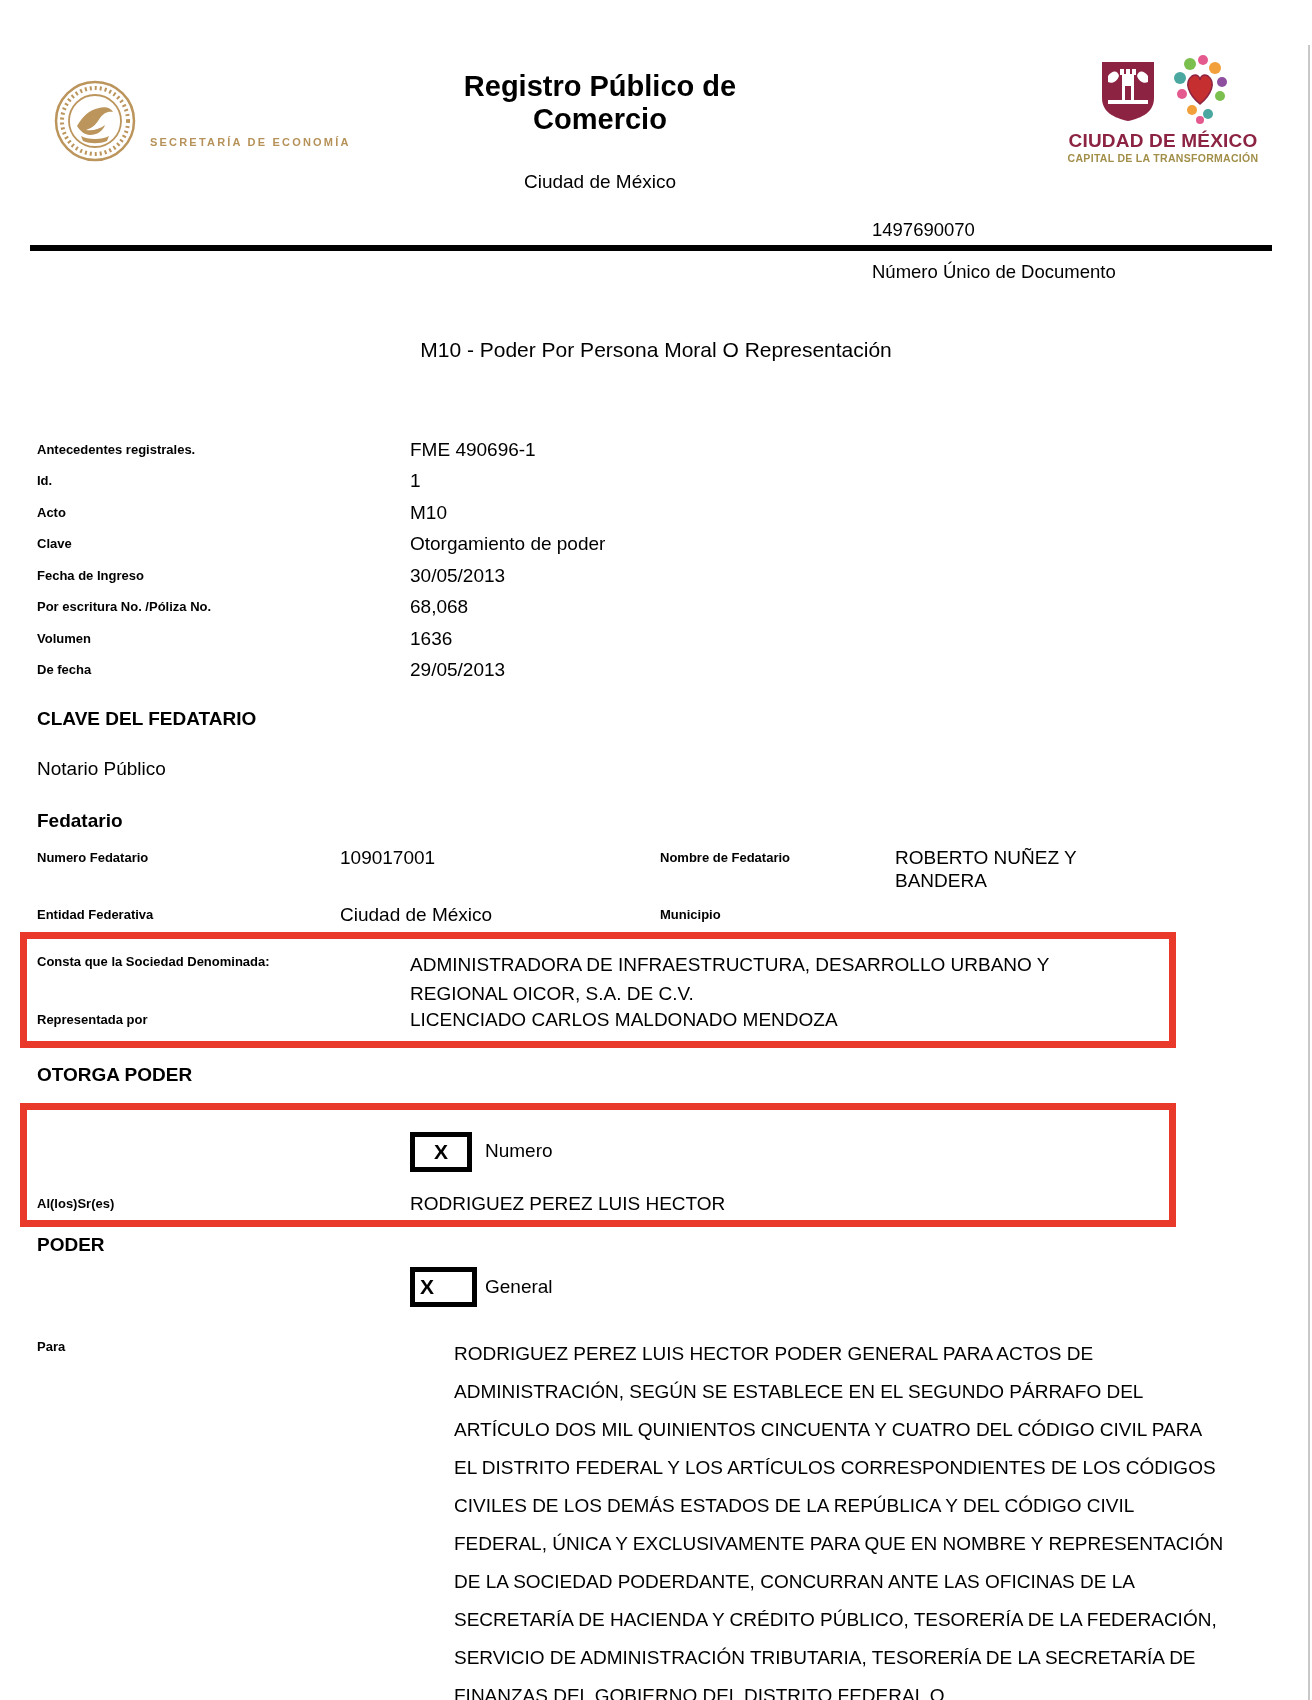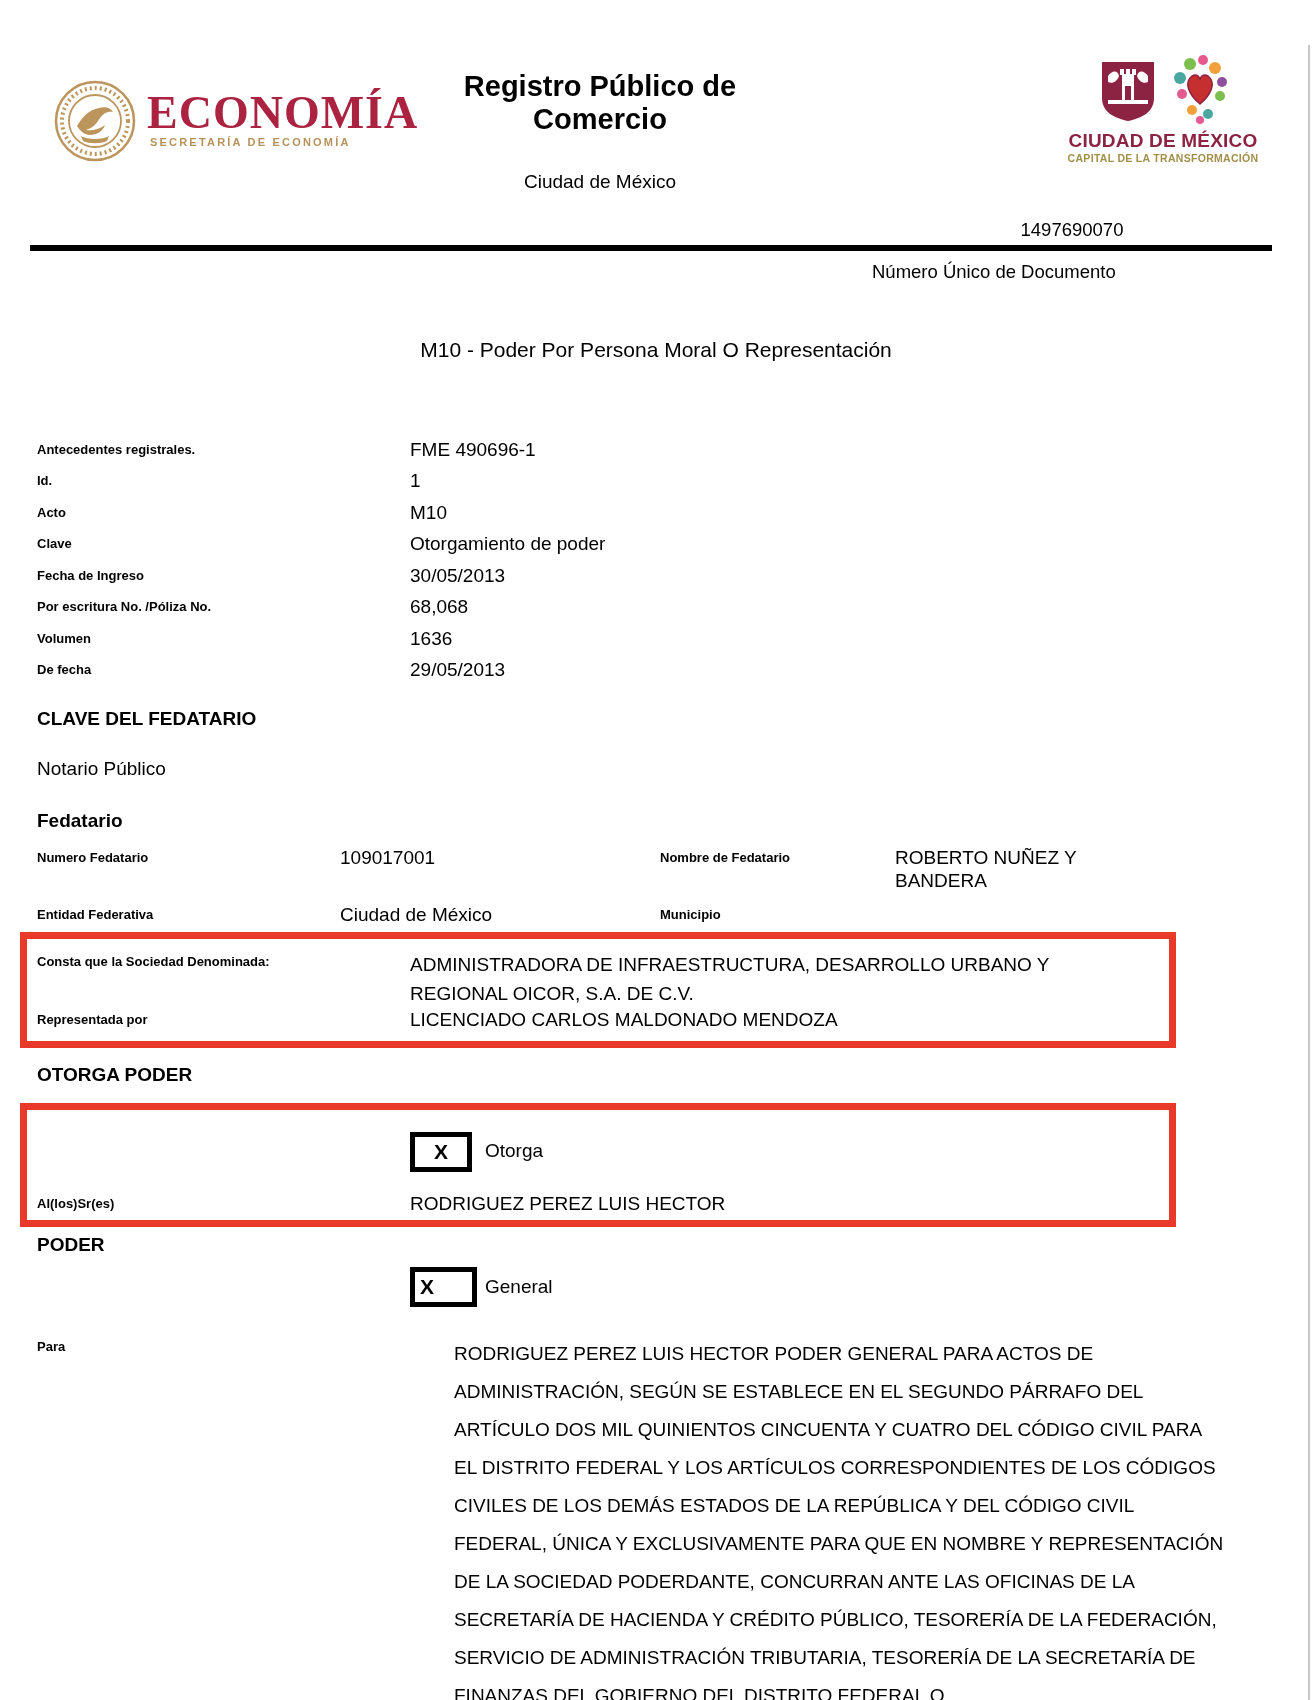--- a/index.html
+++ b/index.html
@@ -11,21 +11,21 @@
   .econ-title{left:147px;top:86px;font-family:"Liberation Serif", serif;font-weight:bold;
               font-size:46px;letter-spacing:1px;color:#ab2340;}
   .econ-sub{left:150px;top:136px;font-size:11px;font-weight:bold;letter-spacing:2.2px;color:#b6925a;}
   .main-title{left:420px;top:70px;width:360px;text-align:center;font-size:29px;font-weight:bold;line-height:33px;}
   .main-sub{left:420px;top:171px;width:360px;text-align:center;font-size:19px;}
   .cdmx-title{left:1058px;top:130px;width:210px;text-align:center;font-size:19px;font-weight:bold;color:#8c2343;letter-spacing:.2px;}
   .cdmx-sub{left:1058px;top:152px;width:210px;text-align:center;font-size:10.5px;font-weight:bold;color:#a18f4a;letter-spacing:.3px;}
 
   
   .bar-left{left:37px;top:219px;font-size:18.5px;}
-  .bar-right{left:872px;top:219px;width:400px;text-align:center;font-size:18.5px;}
+  .bar-right{left:872px;top:219px;width:400px;text-align:left;font-size:18.5px;}
   .bar-rule{left:30px;top:245px;width:1242px;height:6px;background:#000;}
   .bar-caption{left:872px;top:261px;width:400px;text-align:left;font-size:18.5px;}
 
   .form-title{left:56px;top:338px;width:1200px;text-align:center;font-size:21px;font-weight:normal;}
 
   .lbl{font-weight:bold;font-size:13px;line-height:23px;}
   .val{font-size:19px;line-height:23px;}
   .frow .lbl{position:absolute;left:37px;width:340px;}
   .frow .val{position:absolute;left:410px;width:560px;}
 
@@ -55,21 +55,20 @@
 <div class="page">
 
   <svg class="abs" style="left:53px;top:78px" width="84" height="86" viewBox="0 0 84 86">
     <circle cx="42" cy="43" r="39" fill="none" stroke="#bc955c" stroke-width="2.5"></circle>
     <circle cx="42" cy="43" r="33" fill="none" stroke="#bc955c" stroke-width="4" stroke-dasharray="2 3"></circle>
     <circle cx="42" cy="43" r="26" fill="none" stroke="#bc955c" stroke-width="1.8"></circle>
     <path d="M24 48 C30 38 36 32 46 30 C52 28 58 30 60 34 C54 33 50 36 47 40
              C44 45 40 50 33 52 C40 53 47 51 52 47 C50 53 44 57 37 57 C32 57 27 53 24 48 Z" fill="#bc955c"></path>
     <path d="M28 58 C34 62 50 62 56 58 L54 63 C47 66 37 66 30 63 Z" fill="#bc955c"></path>
   </svg>
-  <div class="abs econ-title">ECONOMÍA</div>
   <div class="abs econ-sub">SECRETARÍA DE ECONOMÍA</div>
 
   <div class="abs main-title">Registro Público de Comercio</div>
   <div class="abs main-sub">Ciudad de México</div>
 
   <svg class="abs" style="left:1100px;top:60px" width="56" height="62" viewBox="0 0 56 62">
     <path d="M2 2 H54 V38 C54 52 42 58 28 61 C14 58 2 52 2 38 Z" fill="#8c2343"></path>
     <rect x="22" y="14" width="12" height="30" fill="#fff"></rect>
     <rect x="20" y="9" width="4" height="6" fill="#fff"></rect>
     <rect x="26" y="9" width="4" height="6" fill="#fff"></rect>
@@ -154,21 +153,21 @@
   <div class="abs redbox" style="left:20px;top:932px;width:1142px;height:102px"></div>
   <div class="abs lbl" style="left:37px;top:950px;width:250px">Consta que la Sociedad Denominada:</div>
   <div class="abs val" style="left:410px;top:950px;width:720px;line-height:29px">ADMINISTRADORA DE INFRAESTRUCTURA, DESARROLLO URBANO Y REGIONAL OICOR, S.A. DE C.V.</div>
   <div class="abs lbl" style="left:37px;top:1008px">Representada por</div>
   <div class="abs val" style="left:410px;top:1008px;width:720px">LICENCIADO CARLOS MALDONADO MENDOZA</div>
 
   <div class="abs sec-head" style="top:1064px">OTORGA PODER</div>
 
   <div class="abs redbox" style="left:20px;top:1103px;width:1142px;height:110px"></div>
   <div class="checkbox center" style="left:410px;top:1132px">X</div>
-  <div class="chk-label" style="top:1140px">Otorga</div>
+  <div class="chk-label" style="top:1140px">Numero</div>
   <div class="abs lbl" style="left:37px;top:1192px">Al(los)Sr(es)</div>
   <div class="abs val" style="left:410px;top:1192px;width:720px">RODRIGUEZ PEREZ LUIS HECTOR</div>
 
   <div class="abs sec-head" style="top:1234px">PODER</div>
   <div class="checkbox left" style="left:410px;top:1267px">X</div>
   <div class="chk-label" style="top:1276px">General</div>
   <div class="abs lbl" style="left:37px;top:1335px">Para</div>
   <div class="abs para" style="top:1335px">RODRIGUEZ PEREZ LUIS HECTOR PODER GENERAL PARA ACTOS DE ADMINISTRACIÓN, SEGÚN SE ESTABLECE EN EL SEGUNDO PÁRRAFO DEL ARTÍCULO DOS MIL QUINIENTOS CINCUENTA Y CUATRO DEL CÓDIGO CIVIL PARA EL DISTRITO FEDERAL Y LOS ARTÍCULOS CORRESPONDIENTES DE LOS CÓDIGOS CIVILES DE LOS DEMÁS ESTADOS DE LA REPÚBLICA Y DEL CÓDIGO CIVIL FEDERAL, ÚNICA Y EXCLUSIVAMENTE PARA QUE EN NOMBRE Y REPRESENTACIÓN DE LA SOCIEDAD PODERDANTE, CONCURRAN ANTE LAS OFICINAS DE LA SECRETARÍA DE HACIENDA Y CRÉDITO PÚBLICO, TESORERÍA DE LA FEDERACIÓN, SERVICIO DE ADMINISTRACIÓN TRIBUTARIA, TESORERÍA DE LA SECRETARÍA DE FINANZAS DEL GOBIERNO DEL DISTRITO FEDERAL O</div>
 
   <div class="abs right-edge"></div>

